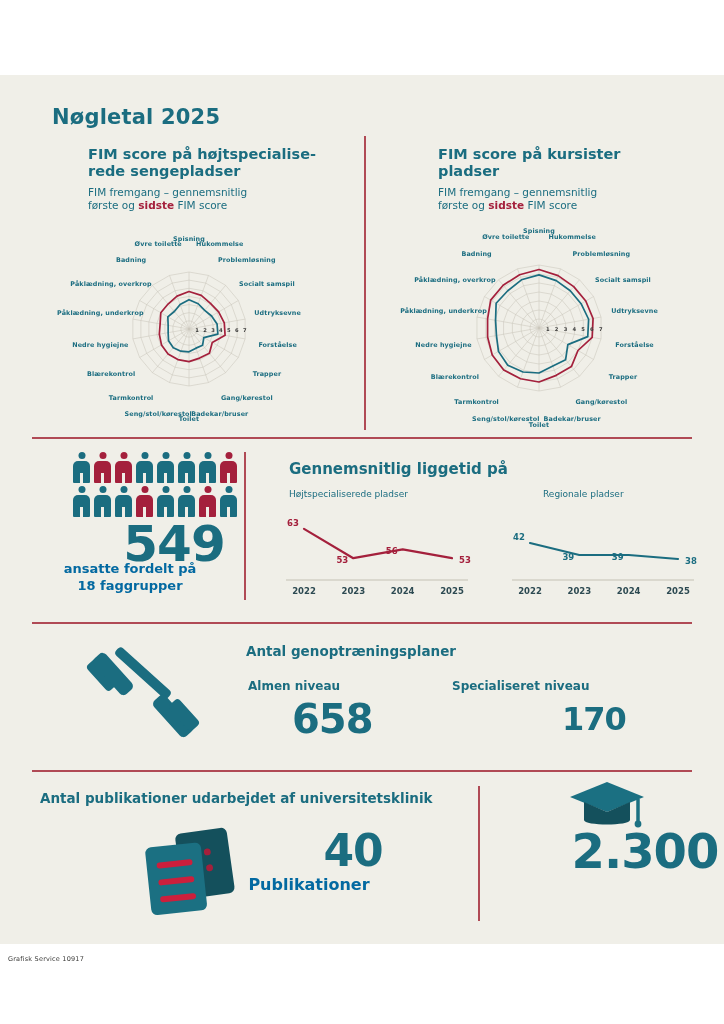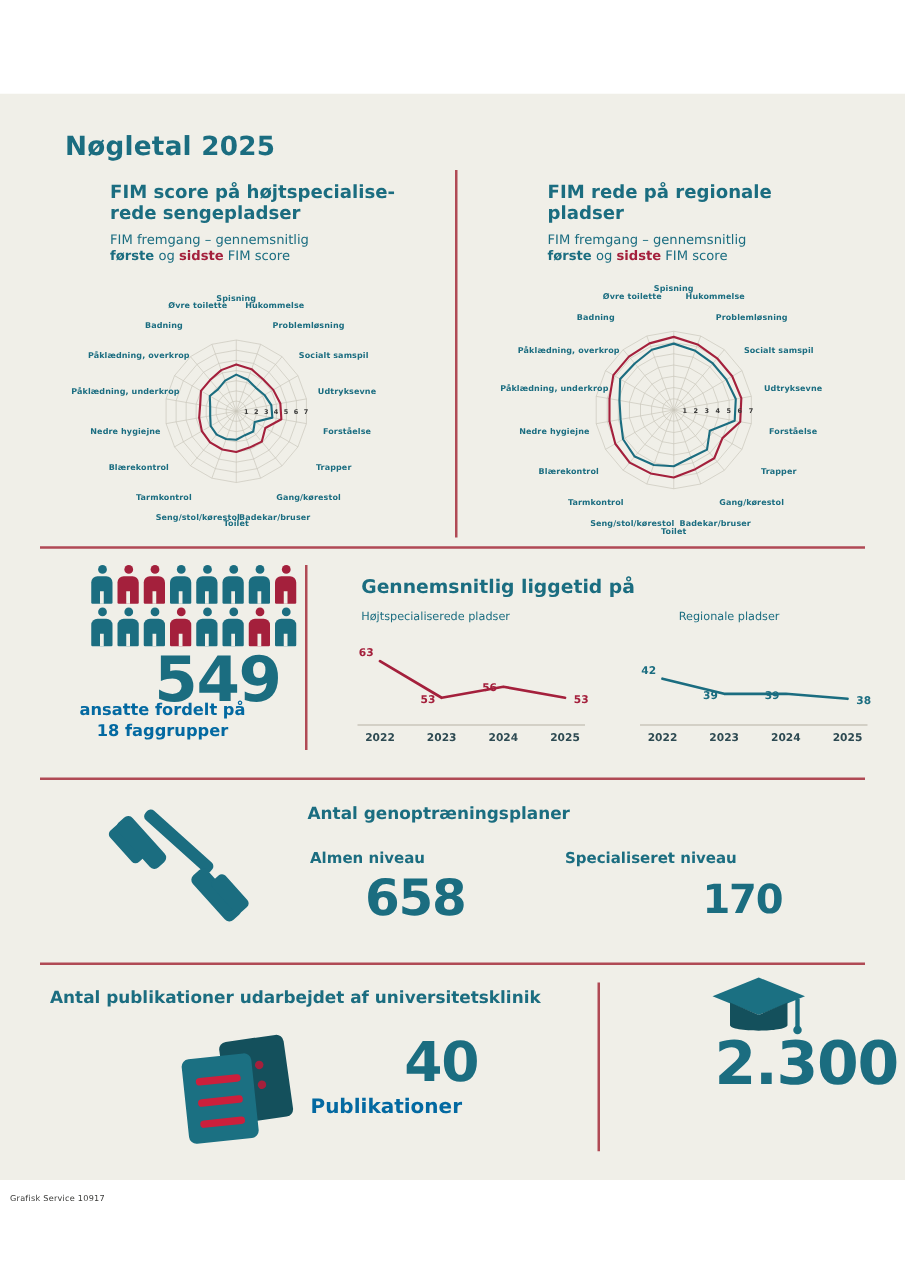--- a/index.html
+++ b/index.html
@@ -24,21 +24,21 @@
     position:absolute;left:52px;top:105px;
     font-size:21px;font-weight:bold;color:#1b6d80;
     letter-spacing:.2px;
   }
   .card-title{
     font-size:14.5px;font-weight:bold;color:#1b6d80;line-height:17px;
   }
   .card-sub{
     font-size:10.5px;color:#1b6d80;line-height:13px;margin-top:6px;
   }
-  .card-sub b.first{color:#1b6d80;font-weight:bold;}
+  .card-sub b.first{color:#1b6d80;font-weight:normal;}
   .card-sub b.last{color:#a4203c;font-weight:bold;}
 
   
   .hdiv{position:absolute;height:1.6px;background:#b04a55;}
   .vdiv{position:absolute;width:1.6px;background:#b04a55;}
 
   
   .radar-wrap{position:absolute;}
   .radar-label{
     position:absolute;font-size:6.4px;color:#1b6d80;font-weight:bold;
@@ -121,21 +121,21 @@
         <line x1="165" y1="97" x2="108.86595807830415" y2="87.10205387298498" stroke="#c9c6bb" stroke-width="0.55"></line>
         <line x1="165" y1="97" x2="115.63655198428697" y2="68.50000000000003" stroke="#c9c6bb" stroke-width="0.55"></line>
         <line x1="165" y1="97" x2="128.36110624786724" y2="53.33546674221826" stroke="#c9c6bb" stroke-width="0.55"></line>
         <line x1="165" y1="97" x2="145.5048518304369" y2="43.43752061520322" stroke="#c9c6bb" stroke-width="0.55"></line>
         <polygon points="165.00,67.69 174.19,71.75 180.70,78.29 187.57,83.97 193.07,92.05 193.87,102.09 179.81,105.55 178.61,113.22 171.96,116.13 165.00,119.80 156.92,119.19 149.30,115.71 144.55,108.81 144.15,100.68 144.15,93.32 143.84,84.79 150.34,79.53 156.09,72.51" fill="none" stroke="#1b6d80" stroke-width="1.7" stroke-linejoin="round"></polygon>
         <polygon points="165.00,59.54 177.25,63.33 186.46,71.43 194.62,79.90 200.28,90.78 201.09,103.36 188.27,110.44 185.41,121.33 175.58,126.08 165.00,129.57 153.86,127.61 144.06,121.95 137.50,112.88 135.33,102.23 136.13,91.91 136.79,80.71 144.06,72.05 153.02,64.10" fill="none" stroke="#a4203c" stroke-width="1.7" stroke-linejoin="round"></polygon>
       </svg><div class="radar-label" style="left: 165px; top: 7px;">Spisning</div><div class="radar-label" style="left: 195.782px; top: 12.4277px;">Hukommelse</div><div class="radar-label" style="left: 222.851px; top: 28.056px;">Problemløsning</div><div class="radar-label" style="left: 242.942px; top: 52px;">Socialt samspil</div><div class="radar-label" style="left: 253.633px; top: 81.3717px;">Udtryksevne</div><div class="radar-label" style="left: 253.633px; top: 112.628px;">Forståelse</div><div class="radar-label" style="left: 242.942px; top: 142px;">Trapper</div><div class="radar-label" style="left: 222.851px; top: 165.944px;">Gang/kørestol</div><div class="radar-label" style="left: 195.782px; top: 181.572px;">Badekar/bruser</div><div class="radar-label" style="left: 165px; top: 187px;">Toilet</div><div class="radar-label" style="left: 134.218px; top: 181.572px;">Seng/stol/kørestol</div><div class="radar-label" style="left: 107.149px; top: 165.944px;">Tarmkontrol</div><div class="radar-label" style="left: 87.0577px; top: 142px;">Blærekontrol</div><div class="radar-label" style="left: 76.3673px; top: 112.628px;">Nedre hygiejne</div><div class="radar-label" style="left: 76.3673px; top: 81.3717px;">Påklædning, underkrop</div><div class="radar-label" style="left: 87.0577px; top: 52px;">Påklædning, overkrop</div><div class="radar-label" style="left: 107.149px; top: 28.056px;">Badning</div><div class="radar-label" style="left: 134.218px; top: 12.4277px;">Øvre toilette</div><div class="tick-num" style="left: 172.98px; top: 98px;">1</div><div class="tick-num" style="left: 180.96px; top: 98px;">2</div><div class="tick-num" style="left: 188.94px; top: 98px;">3</div><div class="tick-num" style="left: 196.92px; top: 98px;">4</div><div class="tick-num" style="left: 204.9px; top: 98px;">5</div><div class="tick-num" style="left: 212.88px; top: 98px;">6</div><div class="tick-num" style="left: 220.86px; top: 98px;">7</div></div>
 
   <div style="position:absolute;left:438px;top:146px;width:250px;">
     <div class="card-title">
-      <span>FIM rede på regionale</span><br>
+      <span>FIM score på kursister</span><br>
       <span>pladser</span>
     </div>
     <div class="card-sub">
       <span>FIM fremgang – gennemsnitlig</span><br>
       <b class="first">første</b>
       <span>og</span>
       <b class="last">sidste</b>
       <span>FIM score</span>
     </div>
   </div>

